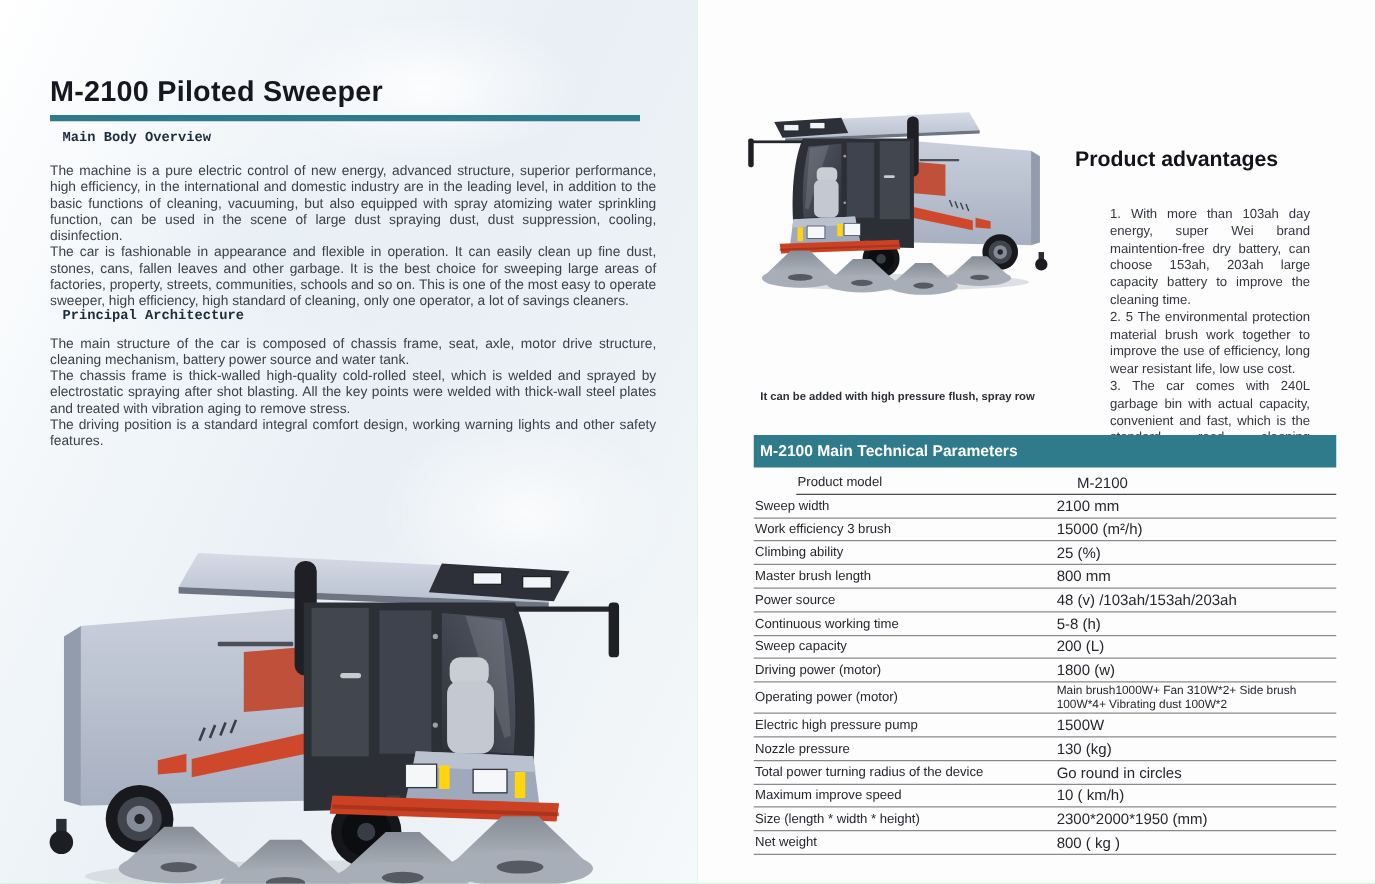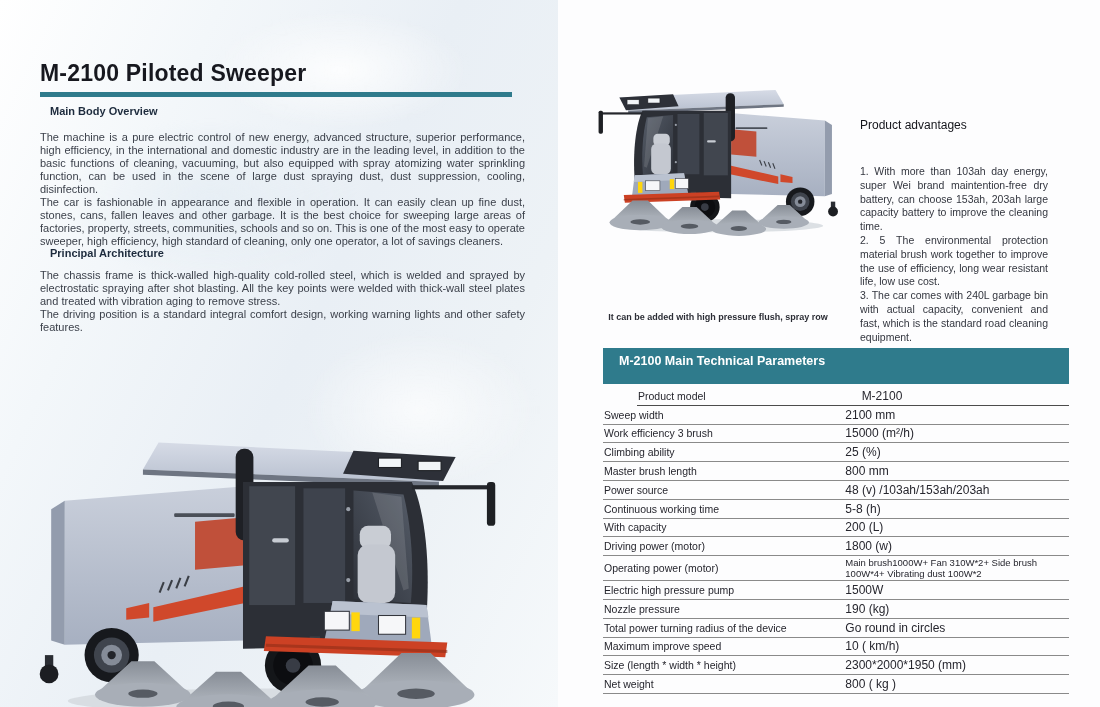--- a/index.html
+++ b/index.html
@@ -19,50 +19,50 @@
   .cloud.c2 { left:60px; top:120px; width:300px; height:160px;
     background:radial-gradient(closest-side, rgba(224,234,242,.55), rgba(224,234,242,0)); }
   .cloud.c3 { left:300px; top:330px; width:240px; height:160px;
     background:radial-gradient(closest-side, rgba(255,255,255,.7), rgba(255,255,255,0)); }
 
   .doc-title {
     position:absolute; left:40px; top:60px; font-size:23px; font-weight:bold;
     color:#17181f; letter-spacing:.2px;
   }
   .title-rule { position:absolute; left:40px; top:92px; width:472px; height:5px; }
-  .sec-heading { position:absolute; font-size:11px; font-weight:bold; color:#1d2b3d; }
+  .sec-heading { position:absolute; font-size:11px; font-weight:bold; color:#1d2b3d;font-family:Liberation Mono, monospace; }
   .h-overview { left:50px; top:105px; }
   .h-architecture { left:50px; top:247px; }
   .body-block {
     position:absolute; left:40px; width:485px; font-size:11px; line-height:13px;
     color:#3a3f49; text-align:justify;
   }
   .overview-block { top:131px; }
   .architecture-block { top:269px; }
 
   .vehicle-large { position:absolute; left:28px; top:382px; width:480px; height:344px; }
 
   
   .right-page { position:absolute; left:558px; top:0; width:542px; height:707px; background:#fdfdfe; }
   .vehicle-small { position:absolute; left:34px; top:58px; width:252px; height:181px; }
   .image-caption {
     position:absolute; left:20px; top:312px; width:280px; text-align:center;
     font-size:9px; font-weight:bold; color:#2c2e36;
   }
   .adv-heading {
-    position:absolute; left:302px; top:118px; font-size:12px; font-weight:normal; color:#13141a;
+    position:absolute; left:302px; top:118px; font-size:17px; font-weight:bold; color:#13141a;
   }
   .adv-list { position:absolute; left:302px; top:165px; width:188px; }
   .adv-list p {
-    font-size:10.5px; line-height:13.8px; color:#33363f; text-align:justify;
+    font-size:10.5px; line-height:13.8px; color:#33363f; text-align:justify;margin-left:28px;
   }
 
   .spec-table { position:absolute; left:45px; top:348px; width:466px; }
   .spec-table-header {
-    height:36px; line-height:26px; padding-left:16px;
+    height:26px; line-height:26px; padding-left:5px;
     color:#ffffff; font-size:12.5px; font-weight:bold;
   }
   .spec-rows { margin-top:3px; }
   .trow {
     display:flex; align-items:center; min-height:18.8px;
     border-bottom:1.4px solid #8a8a8a; padding:1px 0;
   }
   .trow:first-child { border-bottom-color:#4c4c4c;margin-left:34px; }
   .tlabel { flex:0 0 52%; font-size:10.5px; color:#26262e; padding-left:1px; }
   .tvalue { flex:1; font-size:12px; color:#26262e; }
@@ -186,20 +186,21 @@
     <div class="title-rule" style="background: rgb(47, 123, 140);"></div>
 
     <h2 class="sec-heading h-overview">Main Body Overview</h2>
     <div class="body-block overview-block">
         <p>The machine is a pure electric control of new energy, advanced structure, superior performance, high efficiency, in the international and domestic industry are in the leading level, in addition to the basic functions of cleaning, vacuuming, but also equipped with spray atomizing water sprinkling function, can be used in the scene of large dust spraying dust, dust suppression, cooling, disinfection.</p>
         <p>The car is fashionable in appearance and flexible in operation. It can easily clean up fine dust, stones, cans, fallen leaves and other garbage. It is the best choice for sweeping large areas of factories, property, streets, communities, schools and so on. This is one of the most easy to operate sweeper, high efficiency, high standard of cleaning, only one operator, a lot of savings cleaners.</p>
       </div>
 
     <h2 class="sec-heading h-architecture">Principal Architecture</h2>
     <div class="body-block architecture-block">
+        <p>The main structure of the car is composed of chassis frame, seat, axle, motor drive structure, cleaning mechanism, battery power source and water tank.</p>
         <p>The chassis frame is thick-walled high-quality cold-rolled steel, which is welded and sprayed by electrostatic spraying after shot blasting. All the key points were welded with thick-wall steel plates and treated with vibration aging to remove stress.</p>
         <p>The driving position is a standard integral comfort design, working warning lights and other safety features.</p>
       </div>
 
     <svg class="vehicle-large" viewBox="0 0 460 330" aria-hidden="true">
       <use href="#sweeper-art" transform="translate(460,0) scale(-1,1)"></use>
     </svg>
   </div>
 
   <div class="right-page">
@@ -242,38 +243,38 @@
           </div>
           <div class="trow">
             <div class="tlabel">Power source</div>
             <div class="tvalue">48  (v)  /103ah/153ah/203ah</div>
           </div>
           <div class="trow">
             <div class="tlabel">Continuous working time</div>
             <div class="tvalue">5-8  (h)</div>
           </div>
           <div class="trow">
-            <div class="tlabel">With capacity</div>
+            <div class="tlabel">Sweep capacity</div>
             <div class="tvalue">200  (L)</div>
           </div>
           <div class="trow">
             <div class="tlabel">Driving power (motor)</div>
             <div class="tvalue">1800 (w)</div>
           </div>
           <div class="trow">
             <div class="tlabel">Operating power (motor)</div>
             <div class="tvalue wrap-small">Main brush1000W+ Fan 310W*2+ Side brush 100W*4+ Vibrating dust 100W*2</div>
           </div>
           <div class="trow">
             <div class="tlabel">Electric high pressure pump</div>
             <div class="tvalue">1500W</div>
           </div>
           <div class="trow">
             <div class="tlabel">Nozzle pressure</div>
-            <div class="tvalue">190  (kg)</div>
+            <div class="tvalue">130  (kg)</div>
           </div>
           <div class="trow">
             <div class="tlabel">Total power turning radius of the device</div>
             <div class="tvalue">Go round in circles</div>
           </div>
           <div class="trow">
             <div class="tlabel">Maximum improve speed</div>
             <div class="tvalue">10 ( km/h)</div>
           </div>
           <div class="trow">

